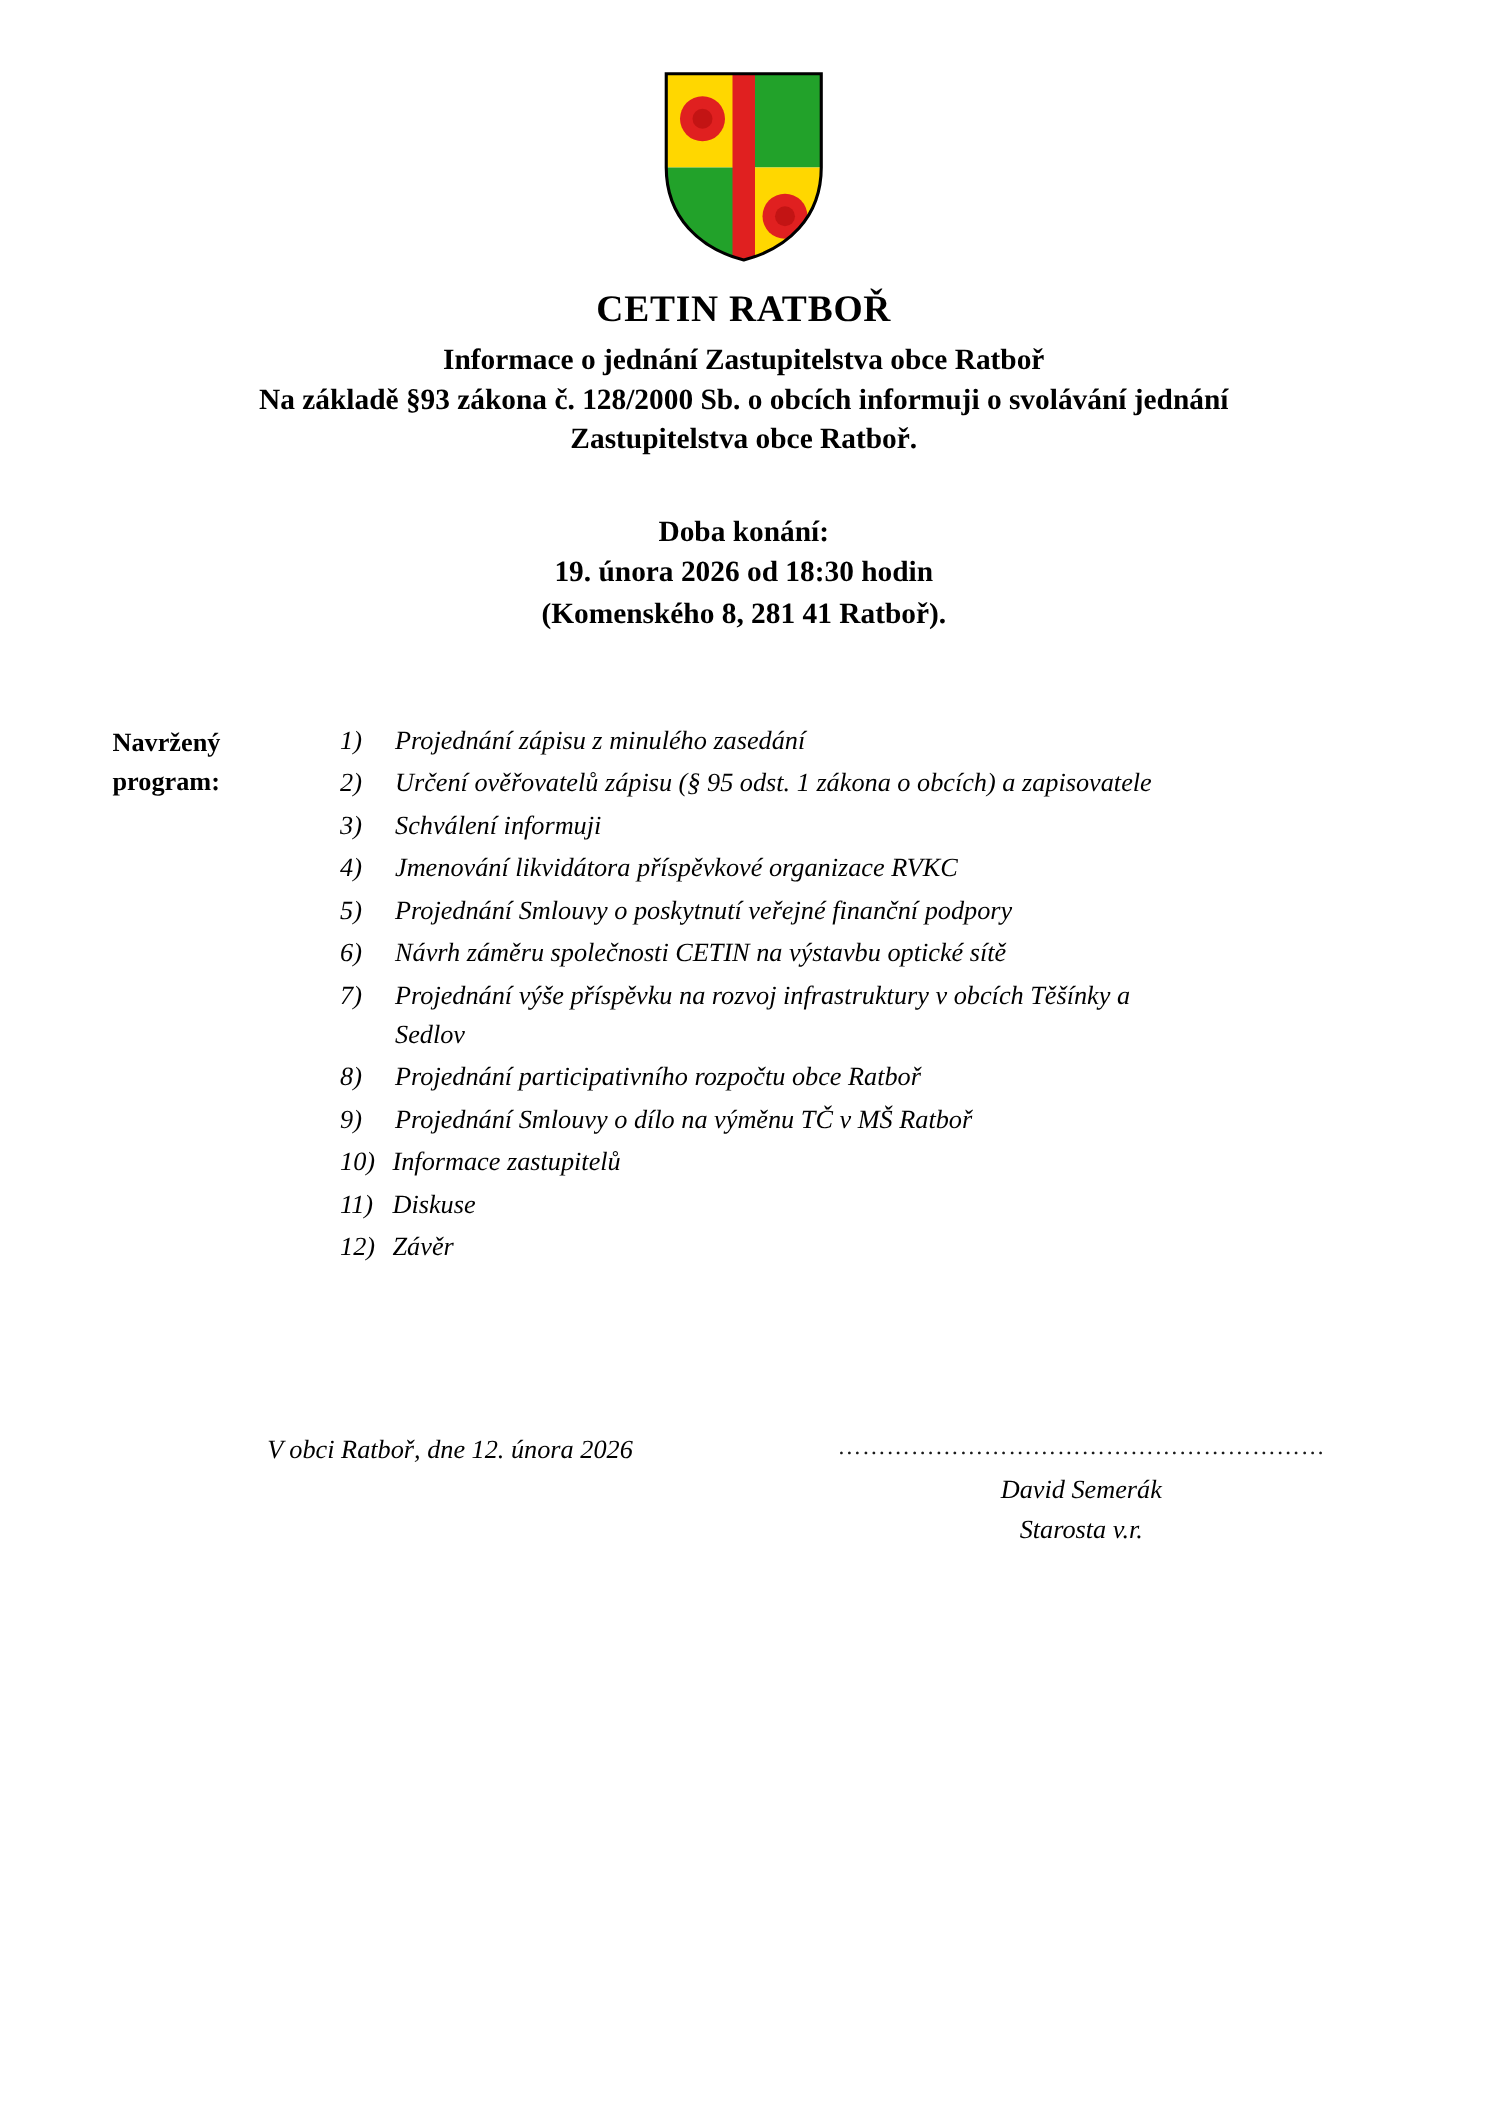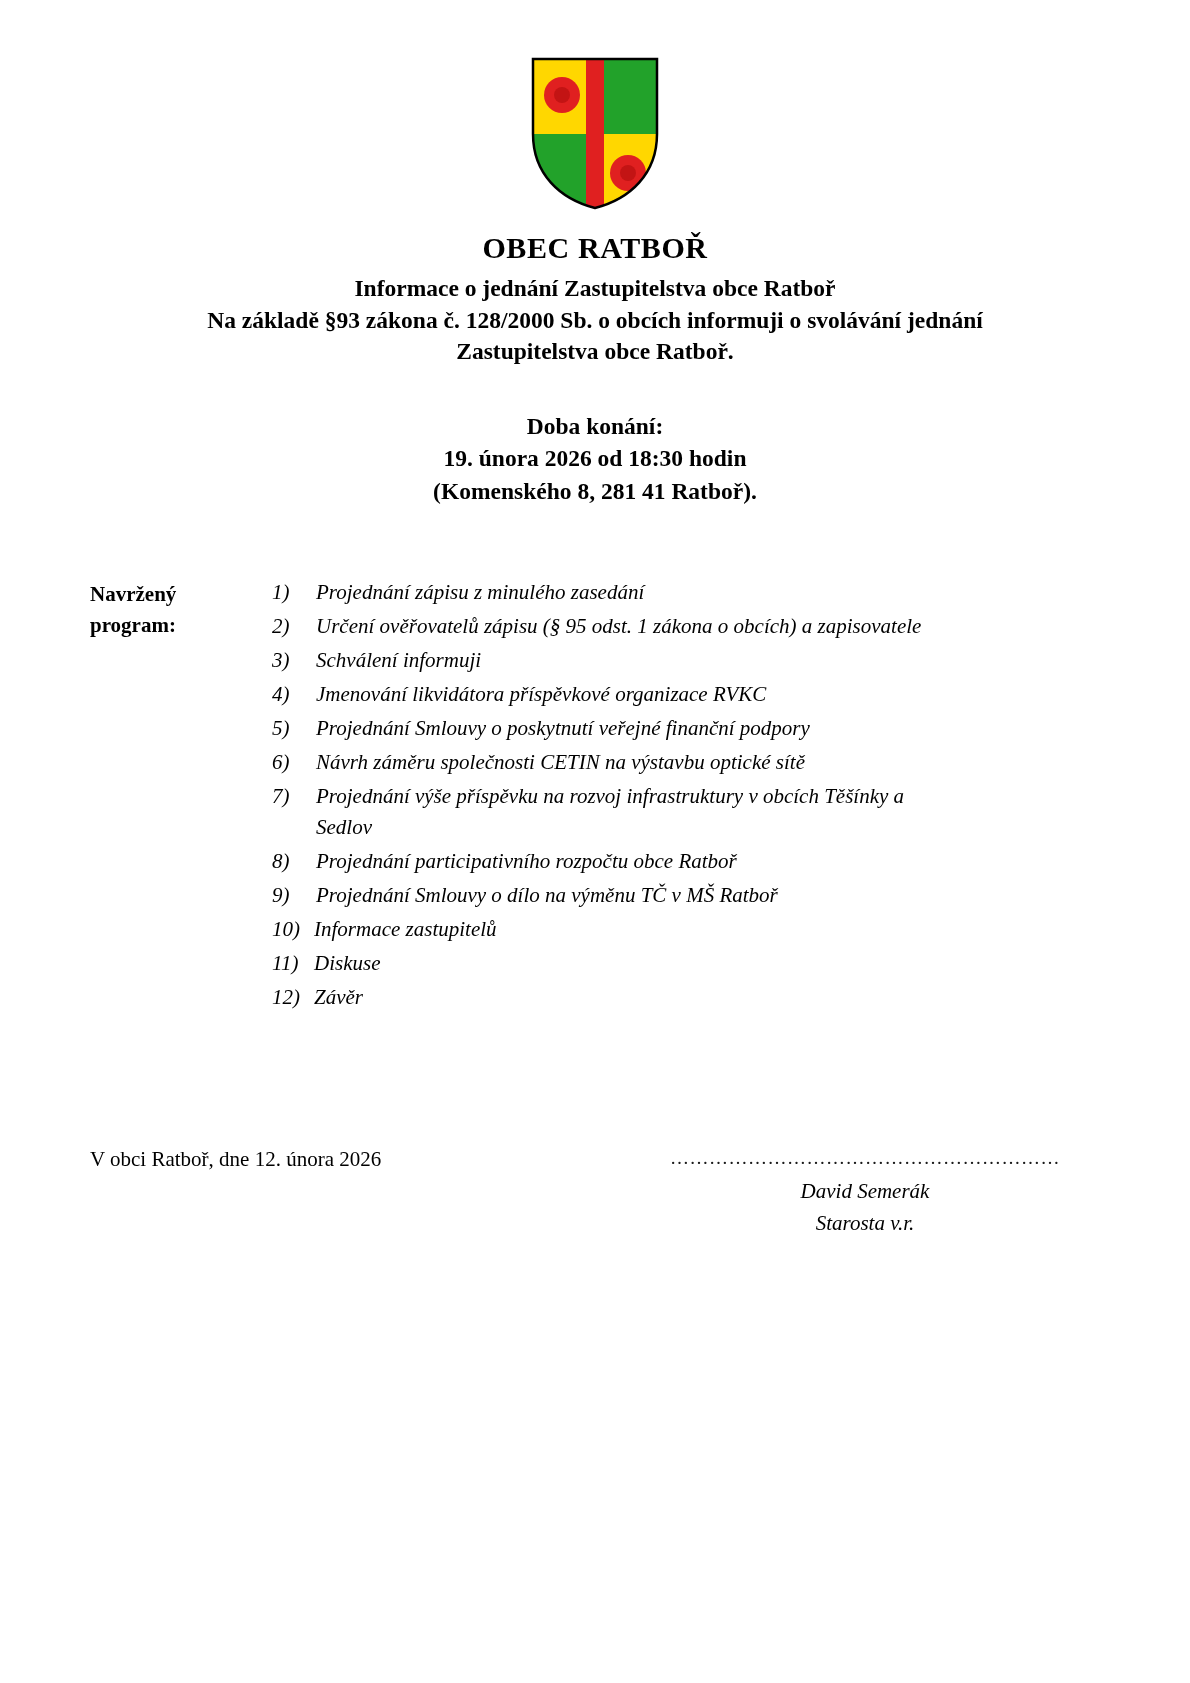--- a/index.html
+++ b/index.html
@@ -110,22 +110,24 @@
   }
 
   
   .footer {
     display: flex;
     margin-top: 128px;
     align-items: flex-start;
   }
   .footer-left {
     flex: 0 0 540px;
+    font-style: italic;
     font-size: 21px;
     line-height: 1.5;
+    text-align: center;
   }
   .footer-right {
     flex: 1 1 auto;
     text-align: center;
     font-style: italic;
     font-size: 21px;
     line-height: 1.5;
   }
   .dots {
     font-style: normal;
@@ -164,21 +166,21 @@
         <g>
           <circle cx="98" cy="117" r="18" fill="#E02020"></circle>
           <circle cx="98" cy="117" r="8" fill="#C31414"></circle>
         </g>
       </g>
       <path d="M3 3 H127 V78 C127 118 100 143 65 152 C30 143 3 118 3 78 Z" fill="none" stroke="#000000" stroke-width="2.5"></path>
     </svg>
   </div>
 
   <div class="header">
-    <div class="org-name">OBEC RATBOŘ</div>
+    <div class="org-name">CETIN RATBOŘ</div>
     <div class="header-line">Informace o jednání Zastupitelstva obce Ratboř</div>
     <div class="header-line">Na základě §93 zákona č. 128/2000 Sb. o obcích informuji o svolávání jednání</div>
     <div class="header-line">Zastupitelstva obce Ratboř.</div>
   </div>
 
   <div class="meeting-block">
     <div class="meeting-line">Doba konání:</div>
     <div class="meeting-line">19. února 2026 od 18:30 hodin</div>
     <div class="meeting-line">(Komenského 8, 281 41 Ratboř).</div>
   </div>

